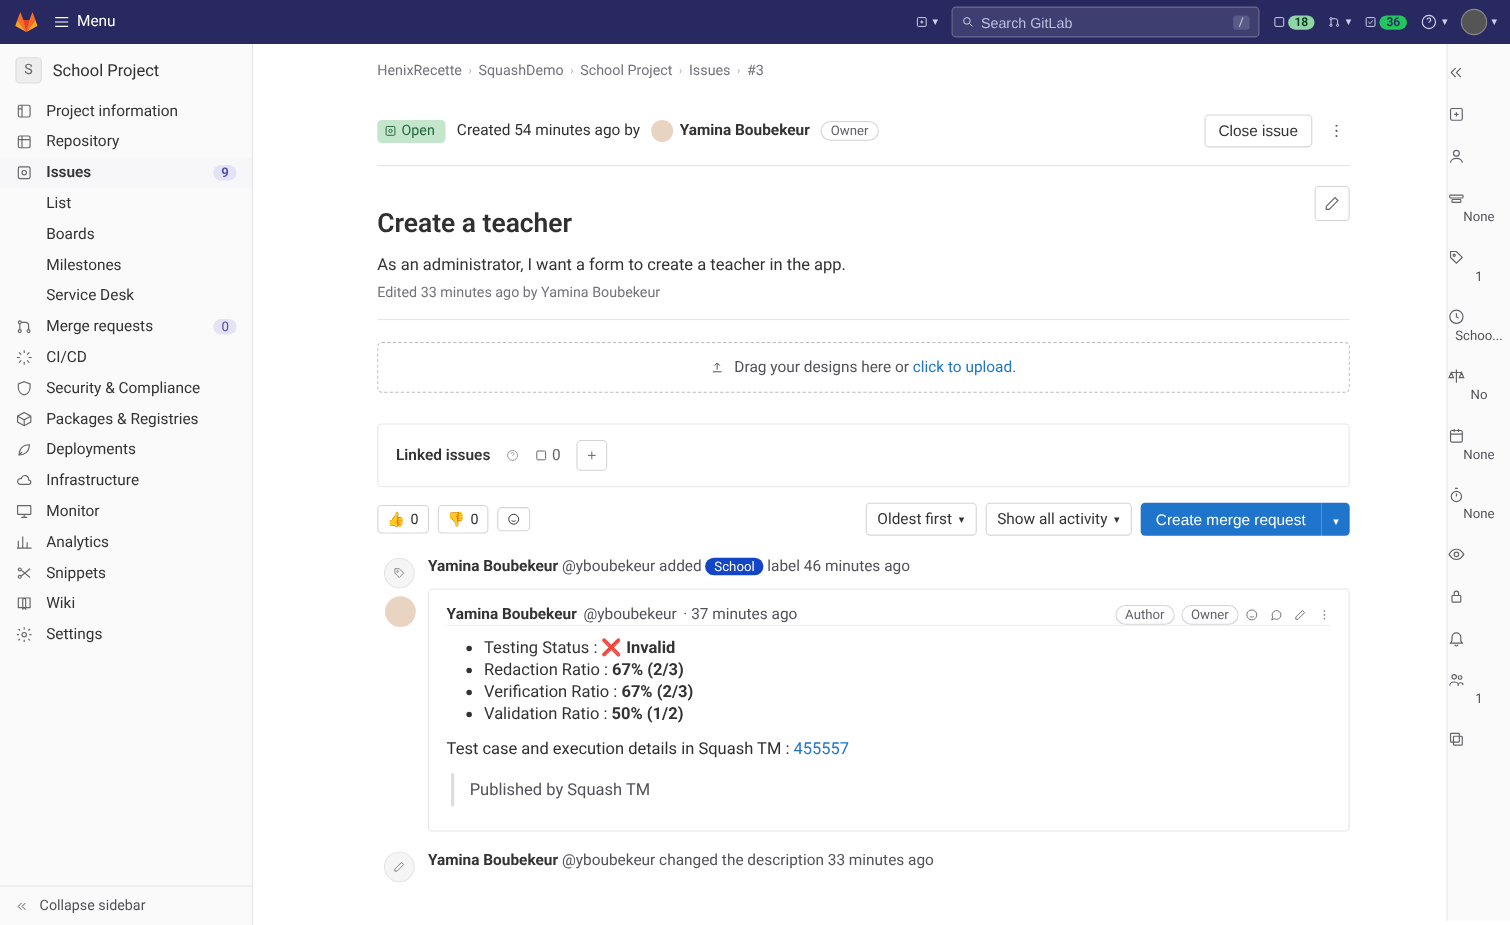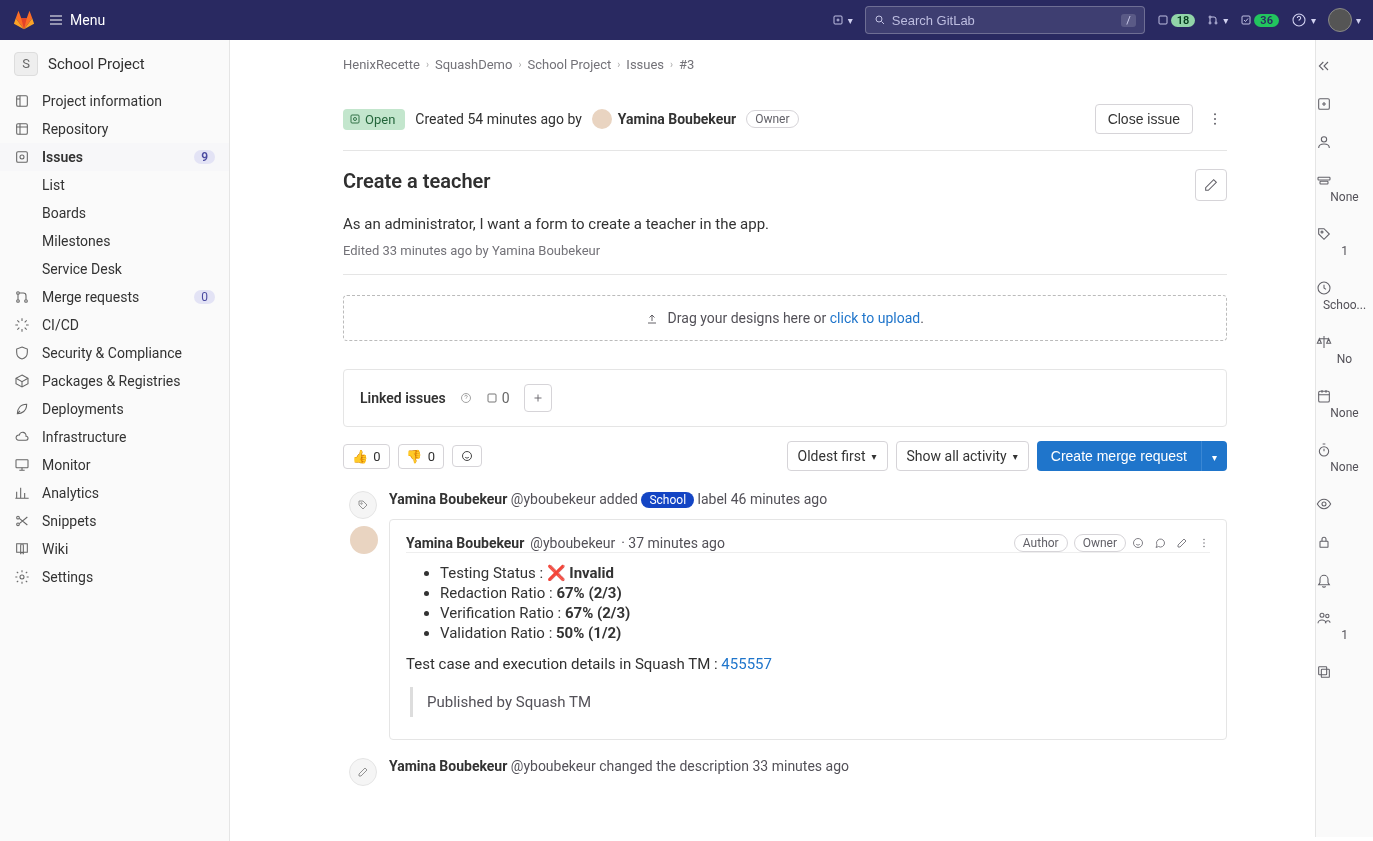--- a/index.html
+++ b/index.html
@@ -246,23 +246,24 @@
     color: #333;
   }
   .more-vert { cursor: pointer; color: #626168; padding: 4px; }
   .title-row {
     display: flex;
     align-items: flex-start;
     gap: 12px;
     padding-top: 18px;
   }
   .title-row h1 {
-    font-size: 20px;
+    font-size: 24px;
     font-weight: 600;
     flex: 1;
+    margin-top: 20px;
   }
   .edit-btn {
     border: 1px solid #d6d4d8;
     border-radius: 4px;
     width: 32px;
     height: 32px;
     display: flex;
     align-items: center;
     justify-content: center;
     cursor: pointer;
@@ -625,20 +626,26 @@
   <div class="sb-item">
     <span class="sb-icon">
         <svg class="icon-svg" viewBox="0 0 24 24">
           <circle cx="12" cy="12" r="3"></circle>
           <path d="M12 2v3M12 19v3M4.2 4.2l2.1 2.1M17.7 17.7l2.1 2.1M2 12h3M19 12h3M4.2 19.8l2.1-2.1M17.7 6.3l2.1-2.1"></path>
         </svg>
       </span>
     <span class="sb-label">Settings</span>
   </div>
 
+  <div class="collapse-footer">
+    <svg class="icon-svg-12" viewBox="0 0 24 24">
+        <path d="M11 18l-6-6 6-6M18 18l-6-6 6-6"></path>
+      </svg>
+    <span>Collapse sidebar</span>
+  </div>
 </div>
 
 <div class="main-area">
   <div class="breadcrumb">
     <span>HenixRecette</span>
       <span class="sep">›</span>
     <span>SquashDemo</span>
       <span class="sep">›</span>
     <span>School Project</span>
       <span class="sep">›</span>

